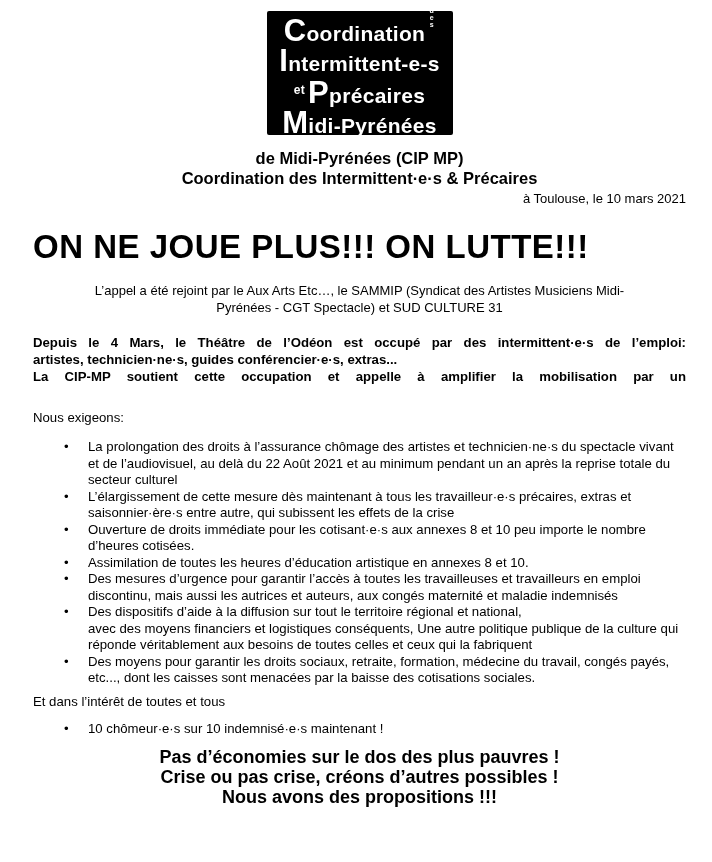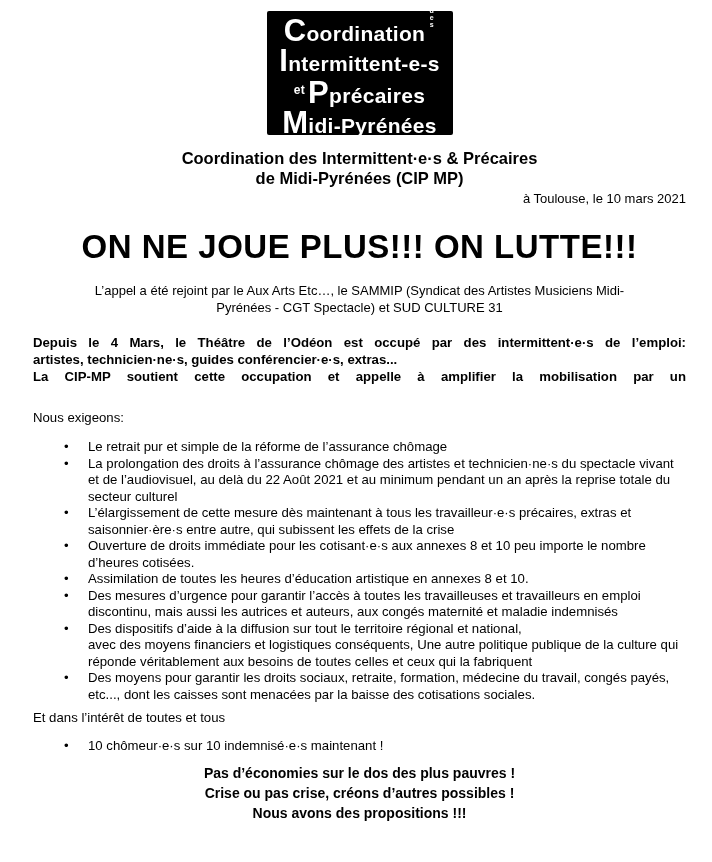--- a/index.html
+++ b/index.html
@@ -63,21 +63,20 @@
   }
   .dateline {
     margin-top: 3px;
     text-align: right;
     font-size: 13px;
   }
 
   
   .title {
     margin: 22px 0 0;
-    text-align: center;
     font-size: 33px;
     font-weight: bold;
     letter-spacing: 0.5px;
     white-space: nowrap;
   }
   .subtitle {
     margin-top: 16px;
     text-align: center;
     font-size: 13px;
     line-height: 17px;
@@ -120,60 +119,59 @@
     left: 31px;
     top: 0;
   }
   ul.single { margin-top: 11px; }
 
   
   .conclusion {
     margin-top: 9px;
     text-align: center;
     font-weight: bold;
-    font-size: 14px;
+    font-size: 18px;
     line-height: 20px;
   }
   .conclusion div { white-space: nowrap; }
 </style>
 </head>
 <body>
 
 <div class="page">
 
   <div class="logo">
     <div class="logo-line"><span class="big">C</span><span>oordination</span><span class="side">des</span></div>
     <div class="logo-line"><span class="big">I</span><span>ntermittent-e-s</span></div>
     <div class="logo-line"><span class="small-et">et</span><span class="big">P</span><span>précaires</span></div>
     <div class="logo-line"><span class="big">M</span><span>idi-Pyrénées</span></div>
   </div>
 
   <div class="presshead">
+    <div>de Midi-Pyrénées (CIP MP)</div>
     <div>Coordination des Intermittent·e·s &amp; Précaires</div>
-    <div>de Midi-Pyrénées (CIP MP)</div>
   </div>
 
   <div class="dateline">à Toulouse, le 10 mars 2021</div>
 
   <h1 class="title">ON NE JOUE PLUS!!! ON LUTTE!!!</h1>
 
   <div class="subtitle">
     <div>L’appel a été rejoint par le Aux Arts Etc…, le SAMMIP (Syndicat des Artistes Musiciens Midi-</div>
     <div>Pyrénées - CGT Spectacle) et SUD CULTURE 31</div>
   </div>
 
   <div class="lead">
     <div class="stretch">Depuis le 4 Mars, le Théâtre de l’Odéon est occupé par des intermittent·e·s de l’emploi:</div>
     <div>artistes, technicien·ne·s, guides conférencier·e·s, extras...</div>
     <div class="stretch">La CIP-MP soutient cette occupation et appelle à amplifier la mobilisation par un</div>
   </div>
 
   <p class="intro">Nous exigeons:</p>
   <ul class="demands">
-    <li>Le retrait pur et simple de la réforme de l’assurance chômage</li>
     <li>La prolongation des droits à l’assurance chômage des artistes et technicien·ne·s du spectacle vivant et de l’audiovisuel, au delà du 22 Août 2021 et au minimum pendant un an après la reprise totale du secteur culturel</li>
     <li>L’élargissement de cette mesure dès maintenant à tous les travailleur·e·s précaires, extras et saisonnier·ère·s entre autre, qui subissent les effets de la crise</li>
     <li>Ouverture de droits immédiate pour les cotisant·e·s aux annexes 8 et 10 peu importe le nombre d’heures cotisées.</li>
     <li>Assimilation de toutes les heures d’éducation artistique en annexes 8 et 10.</li>
     <li>Des mesures d’urgence pour garantir l’accès à toutes les travailleuses et travailleurs en emploi discontinu, mais aussi les autrices et auteurs, aux congés maternité et maladie indemnisés</li>
     <li>Des dispositifs d’aide à la diffusion sur tout le territoire régional et national,
 avec des moyens financiers et logistiques conséquents, Une autre politique publique de la culture qui réponde véritablement aux besoins de toutes celles et ceux qui la fabriquent</li>
     <li>Des moyens pour garantir les droits sociaux, retraite, formation, médecine du travail, congés payés, etc..., dont les caisses sont menacées par la baisse des cotisations sociales.</li>
   </ul>
 

